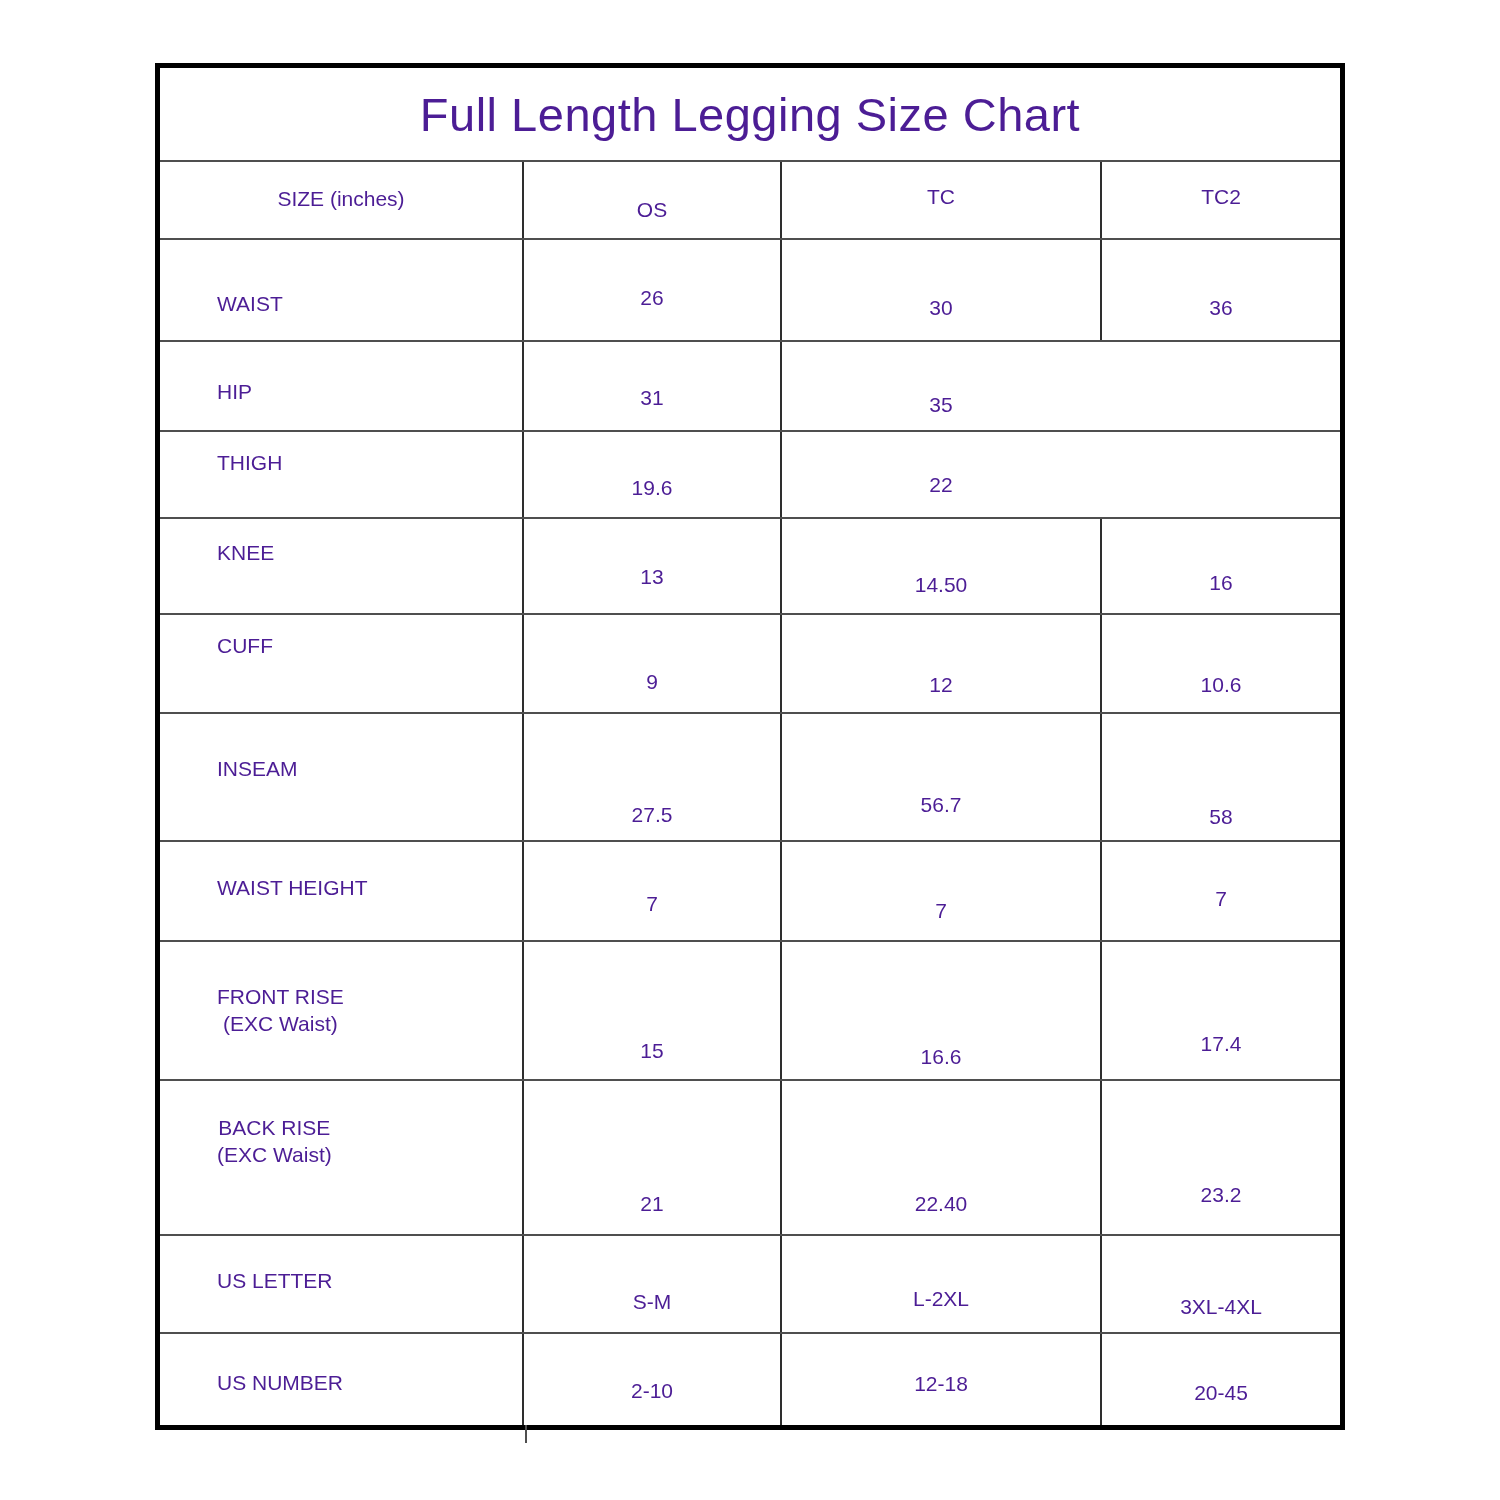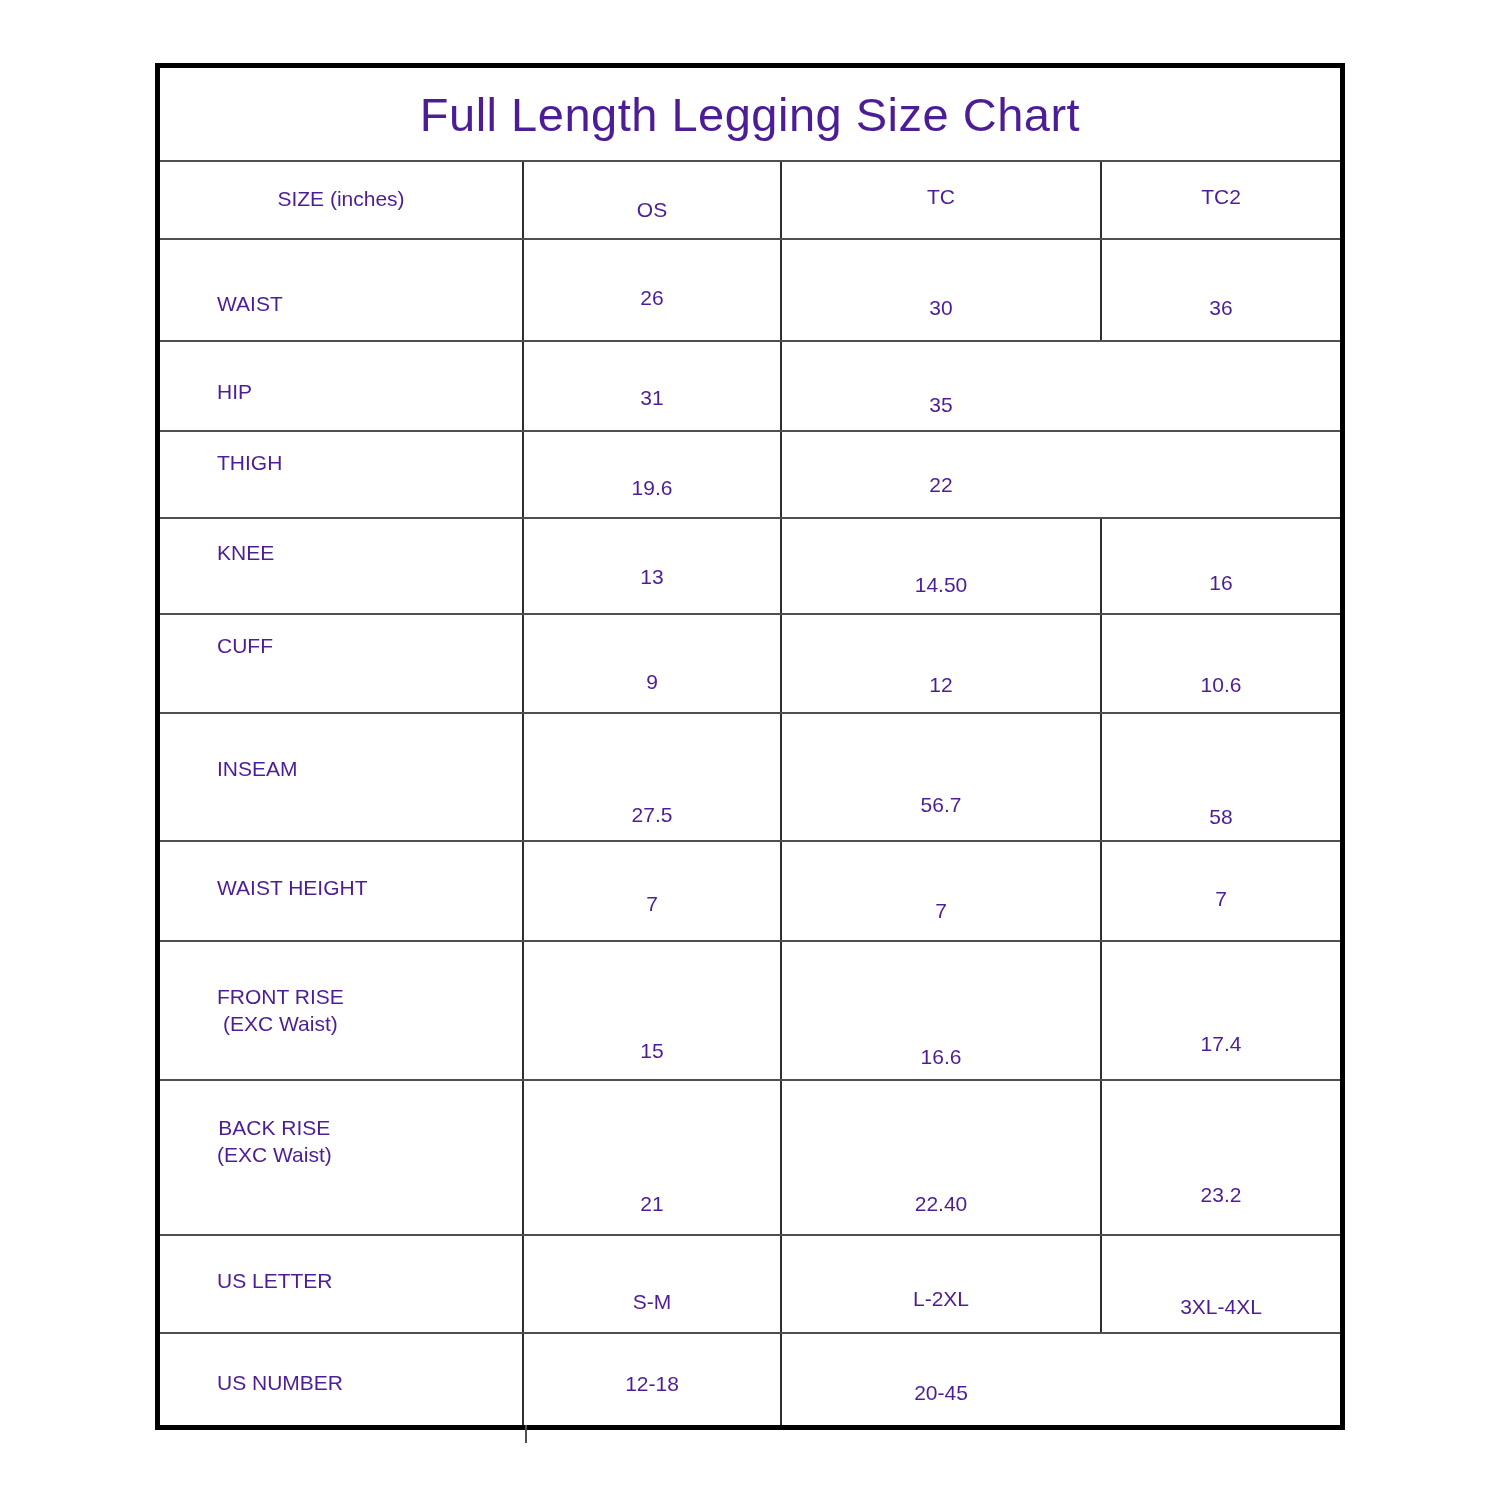--- a/index.html
+++ b/index.html
@@ -257,20 +257,23 @@
       <div class="cell">
         <span class="txt" style="--dy:23px">3XL-4XL</span>
       </div>
     </div>
 
     <div class="row bordered">
       <div class="cell lbl">
         <span class="txt" style="--dy:4px">US NUMBER</span>
       </div>
       <div class="cell">
+        <span class="txt" style="--dy:12px">2-10</span>
+      </div>
+      <div class="cell">
         <span class="txt" style="--dy:5px">12-18</span>
       </div>
       <div class="cell">
         <span class="txt" style="--dy:14px">20-45</span>
       </div>
     </div>
 
     <div class="divider-tick"></div>
   </div>
 </div>

